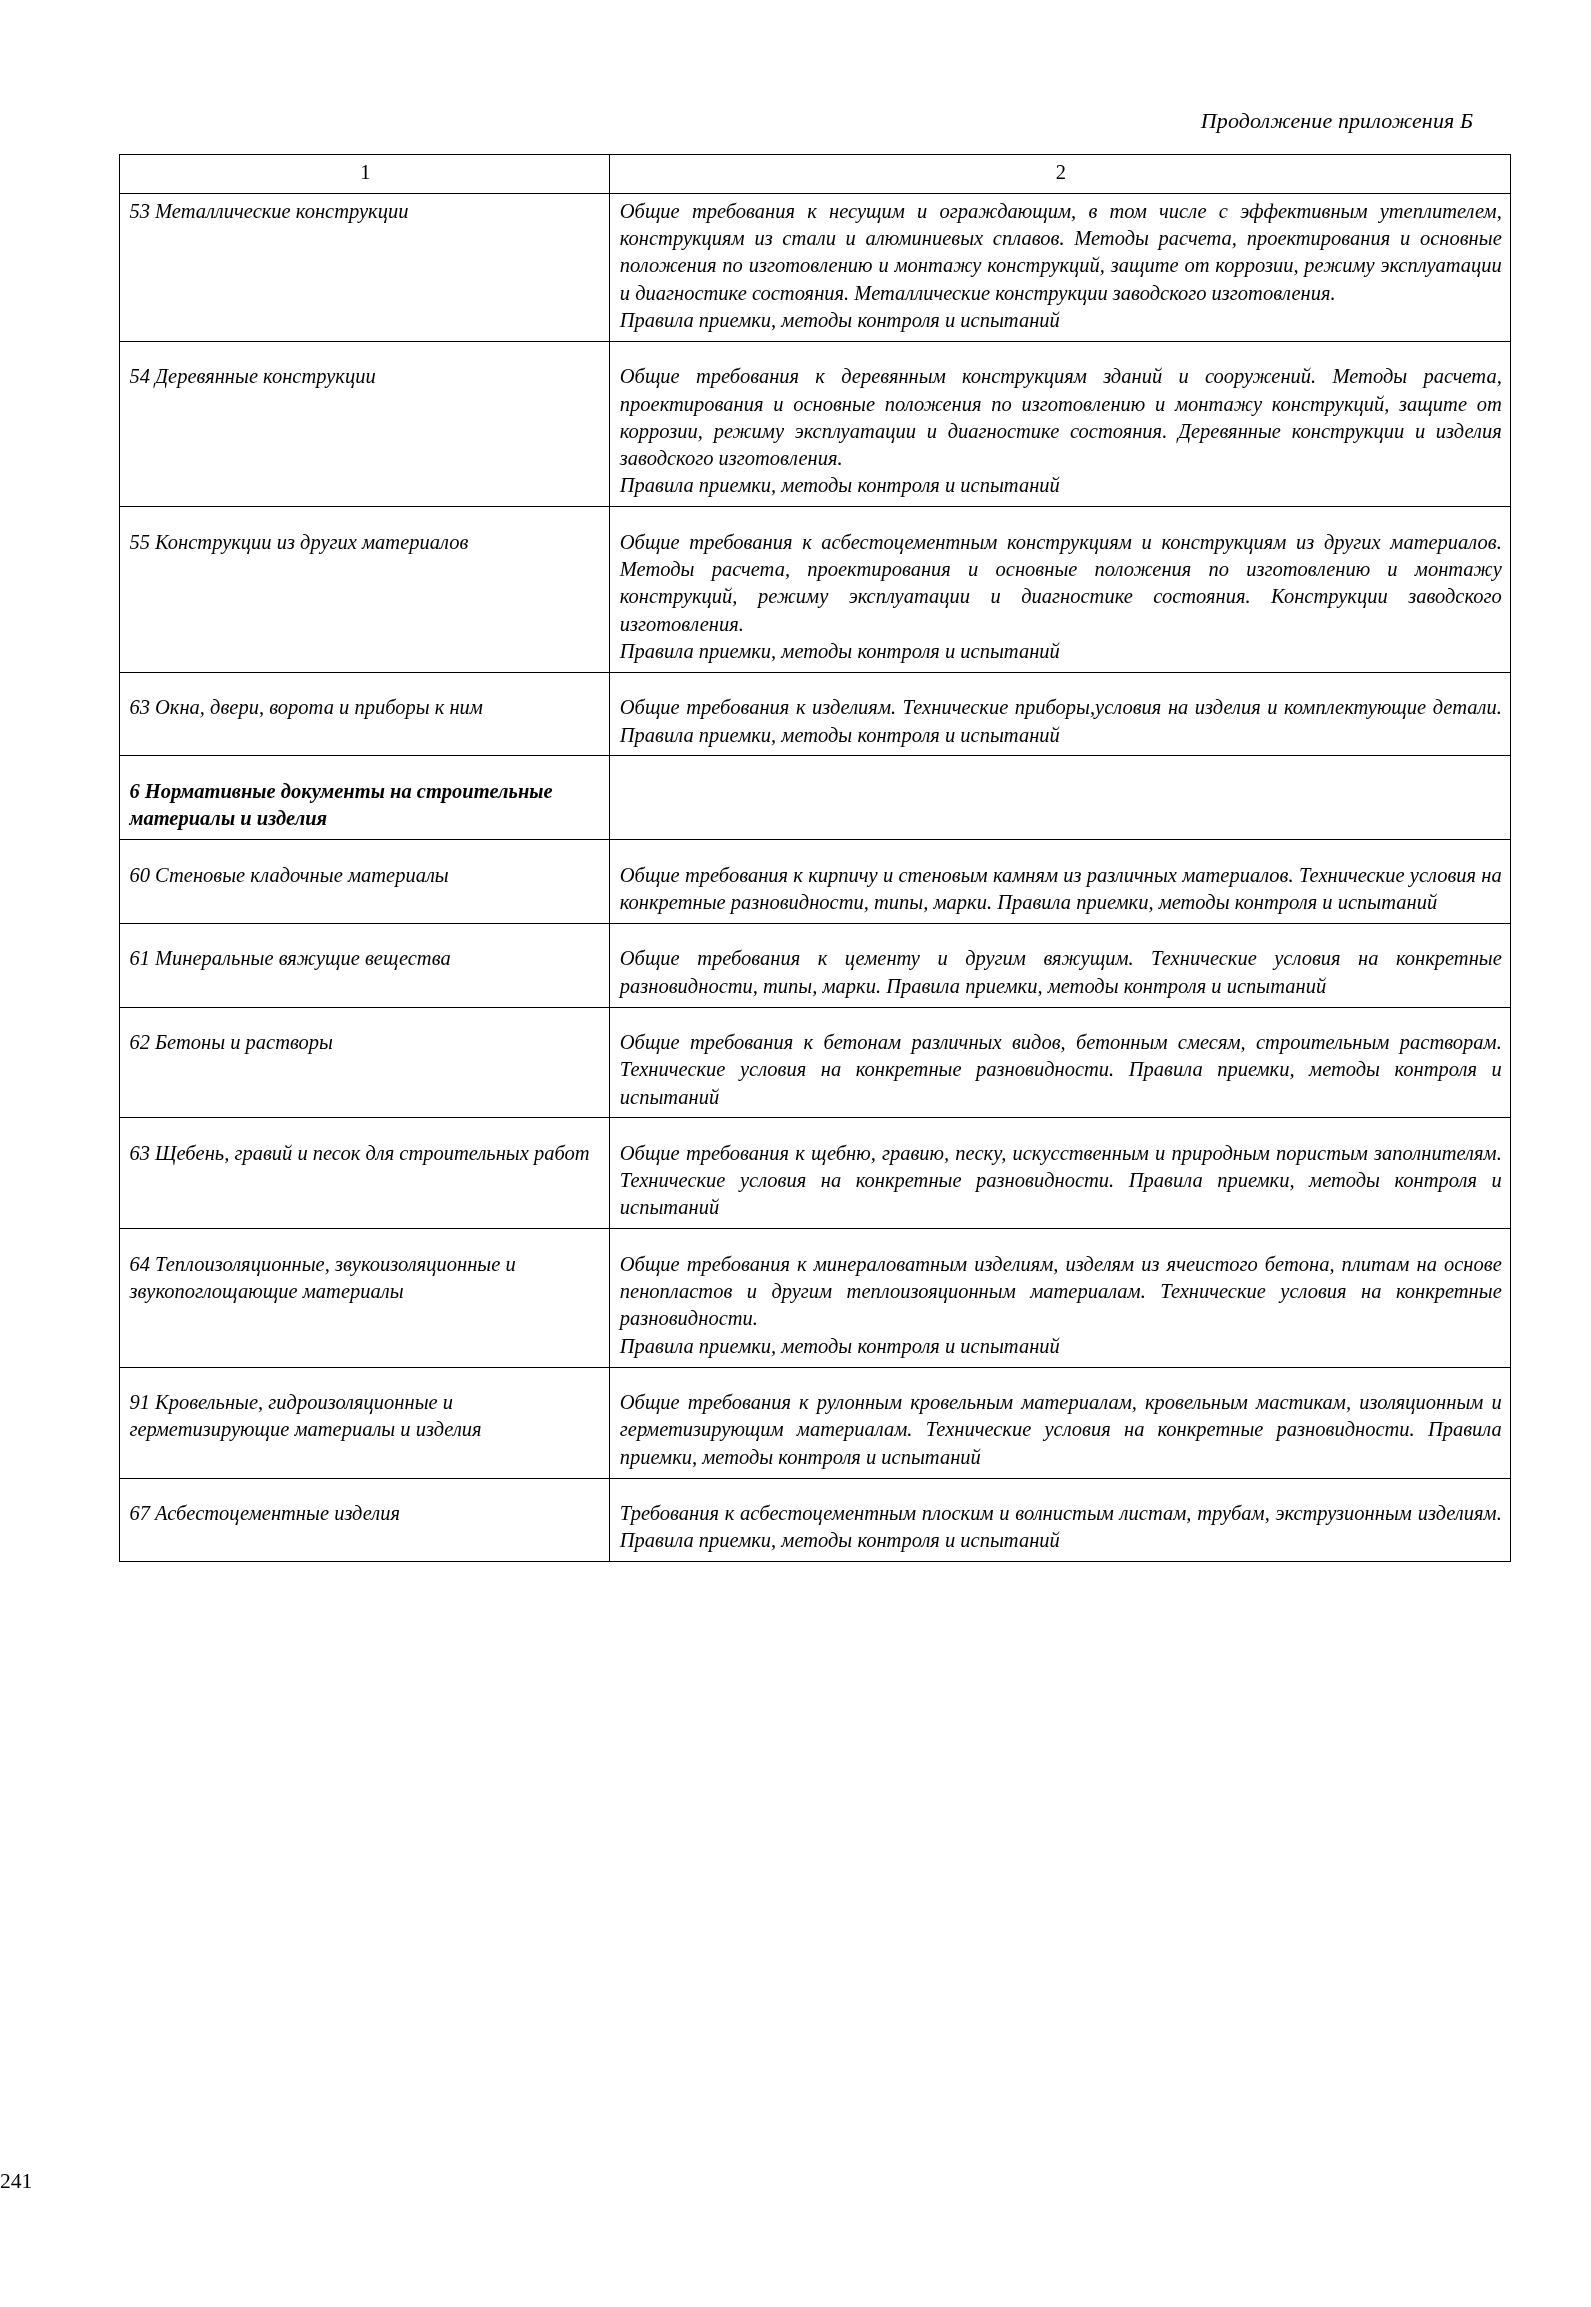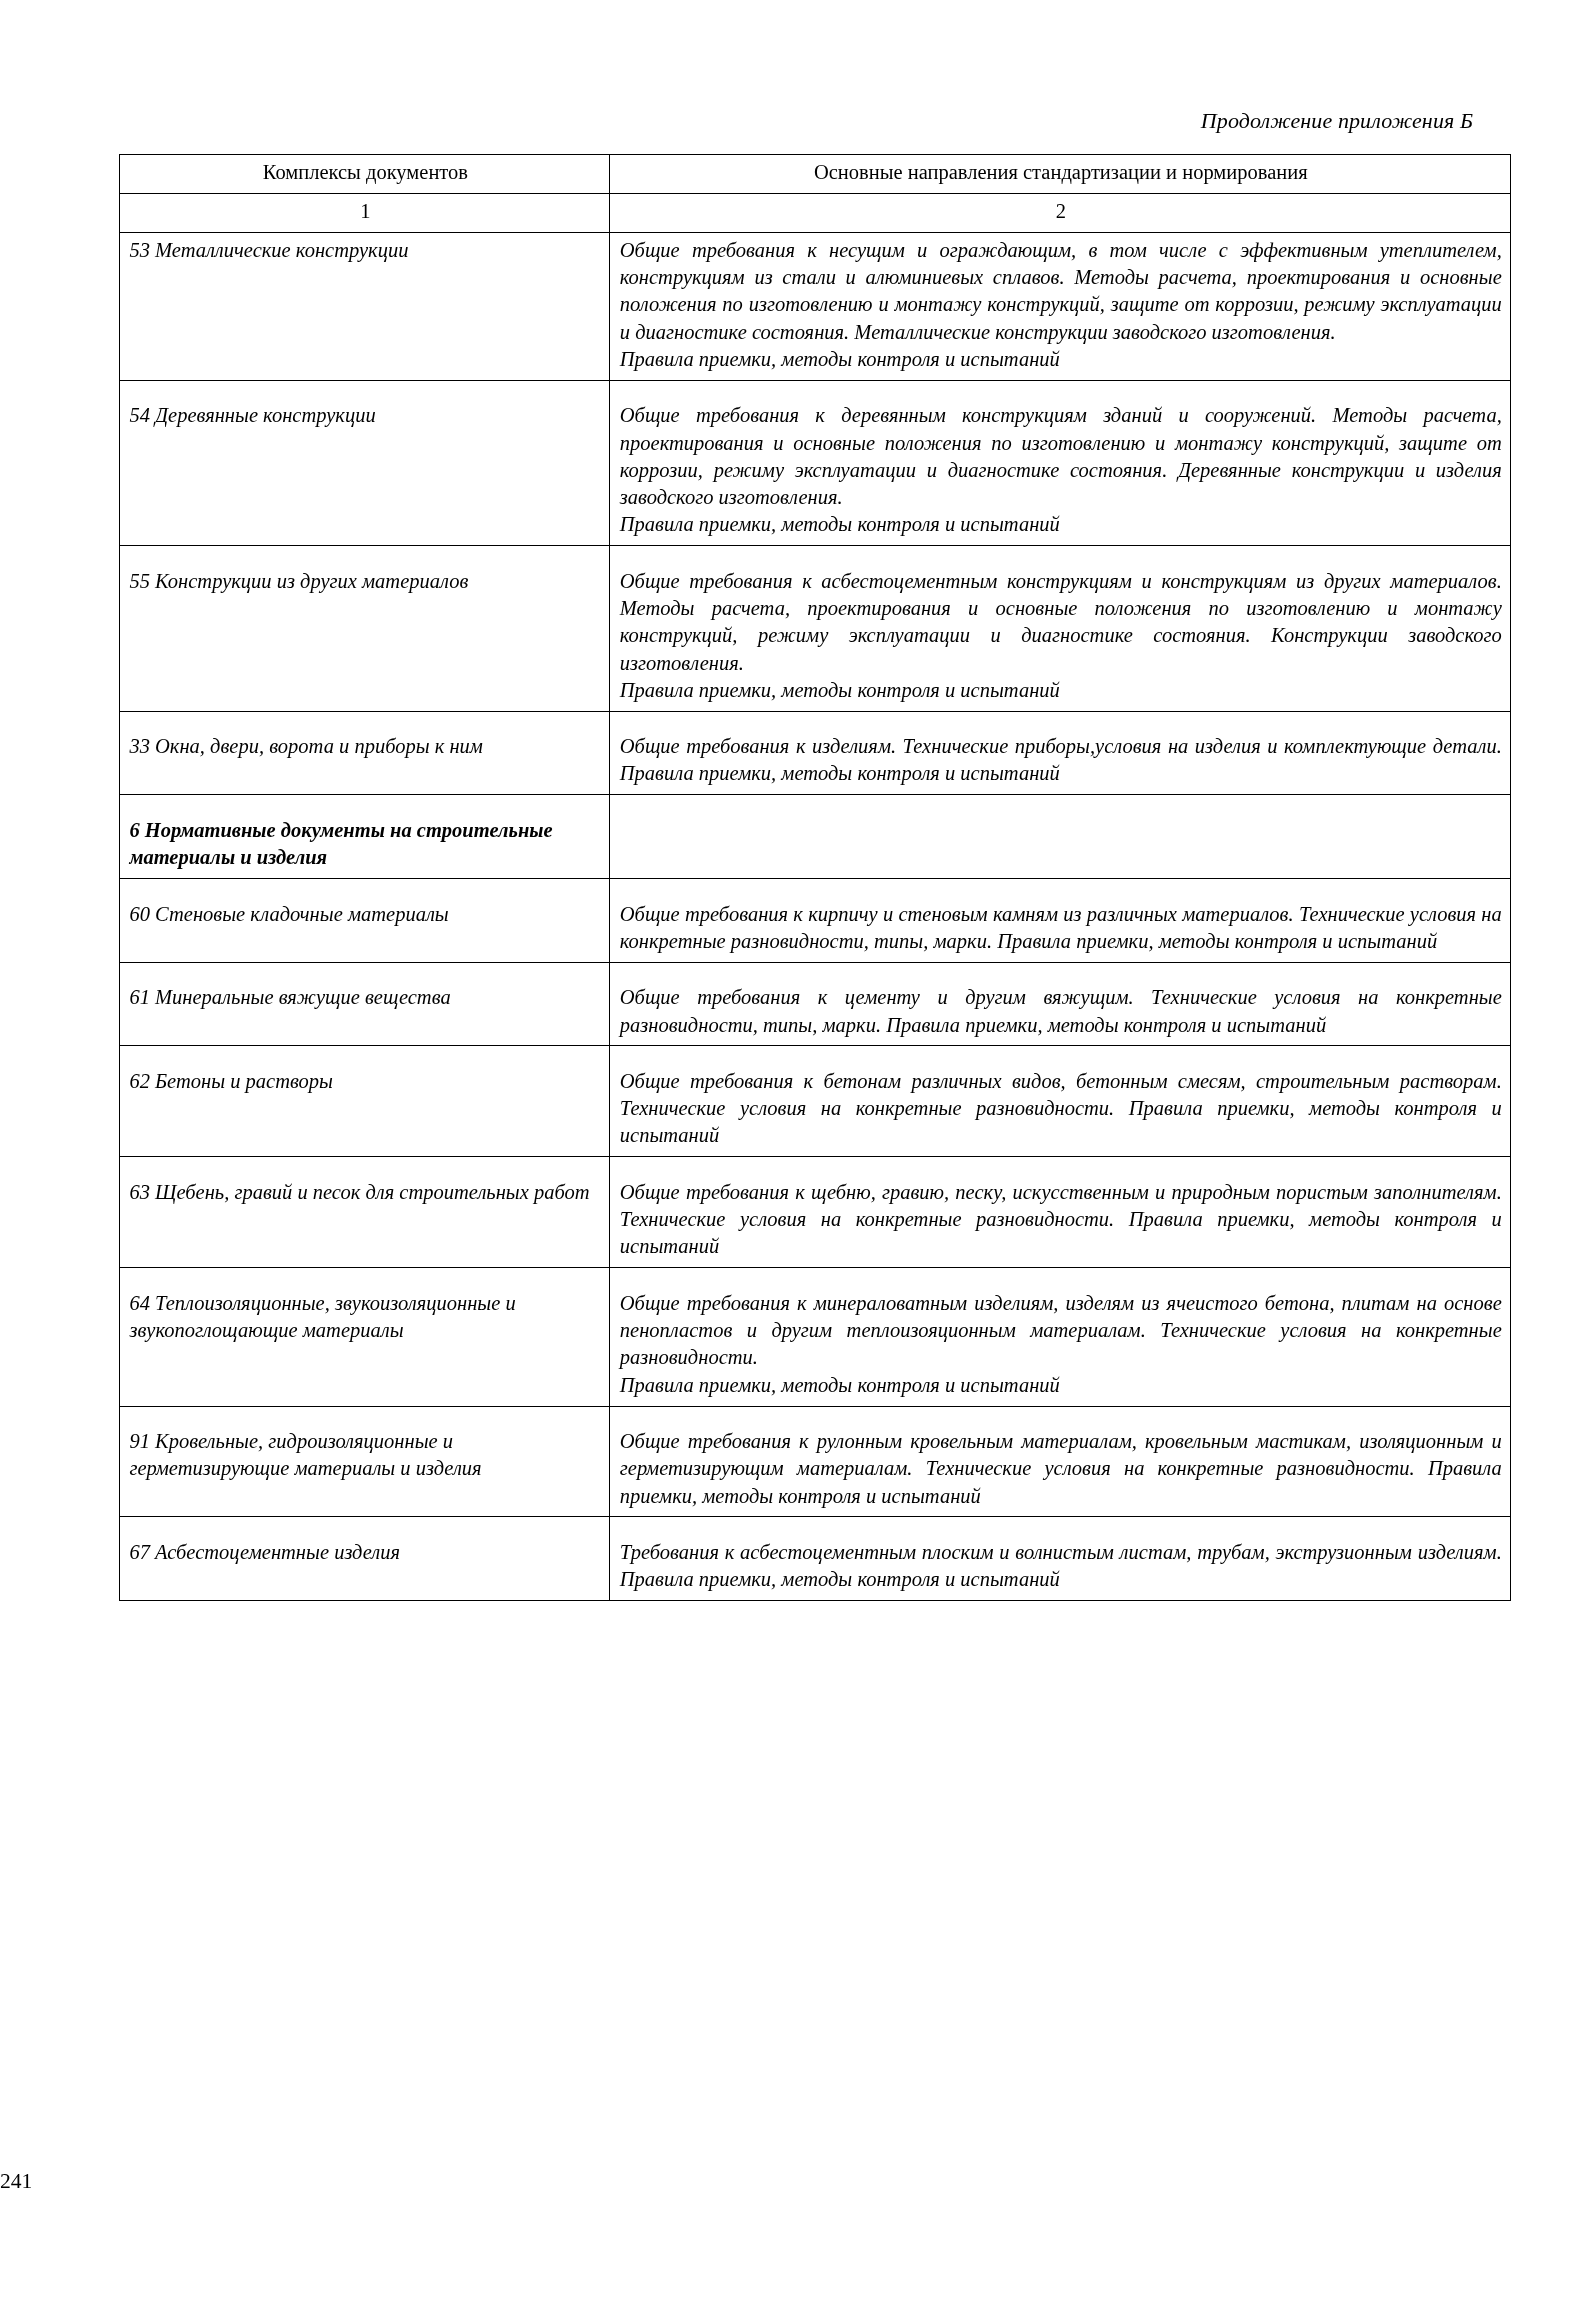--- a/index.html
+++ b/index.html
@@ -82,24 +82,20 @@
 </head>
 <body>
 
 <div class="page">
 
   <div class="header-note">Продолжение приложения Б</div>
 
   <table class="doc">
     <tbody>
       <tr>
-        <td class="col1 head">Комплексы документов</td>
-        <td class="col2 head">Основные направления стандартизации и нормирования</td>
-      </tr>
-      <tr>
         <td class="col1 numrow">1</td>
         <td class="col2 numrow">2</td>
       </tr>
 
       <tr>
         <td class="col1">
           <p class="cell-p last">53 Металлические конструкции</p>
         </td>
         <td class="col2">
           <p class="cell-p">Общие требования к несущим и ограждающим, в том числе с эффективным утеплителем, конструкциям из стали и алюминиевых сплавов. Методы расчета, проектирования и основные положения по изготовлению и монтажу конструкций, защите от коррозии, режиму эксплуатации и диагностике состояния. Металлические конструкции заводского изготовления.</p>
@@ -122,21 +118,21 @@
           <p class="cell-p last spacer-top">55 Конструкции из  других материалов</p>
         </td>
         <td class="col2">
           <p class="cell-p spacer-top">Общие требования к асбестоцементным конструкциям и конструкциям из других материалов. Методы расчета, проектирования и основные положения по изготовлению и монтажу конструкций, режиму эксплуатации и диагностике состояния. Конструкции заводского изготовления.</p>
           <p class="cell-p last">Правила приемки, методы контроля и испытаний</p>
         </td>
       </tr>
 
       <tr>
         <td class="col1">
-          <p class="cell-p last spacer-top">33 Окна, двери, ворота и приборы к ним</p>
+          <p class="cell-p last spacer-top">63 Окна, двери, ворота и приборы к ним</p>
         </td>
         <td class="col2">
           <p class="cell-p last spacer-top">Общие требования к изделиям. Технические приборы,условия на изделия и комплектующие детали. Правила приемки, методы контроля и испытаний</p>
         </td>
       </tr>
 
       <tr class="section-row">
         <td class="col1">
           <p class="cell-p last bold spacer-top">6 Нормативные документы на строительные материалы и изделия</p>
         </td>

